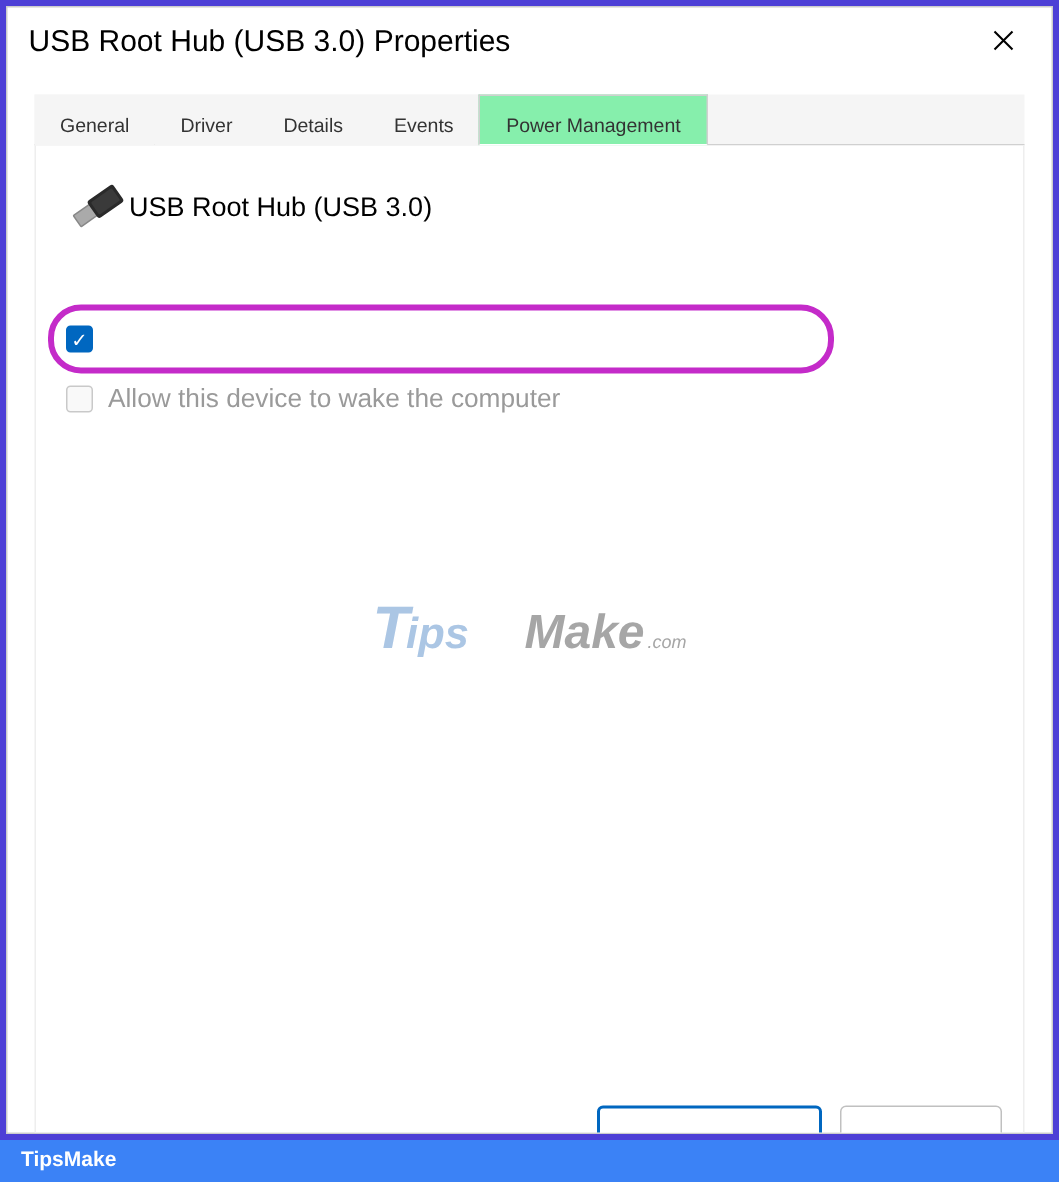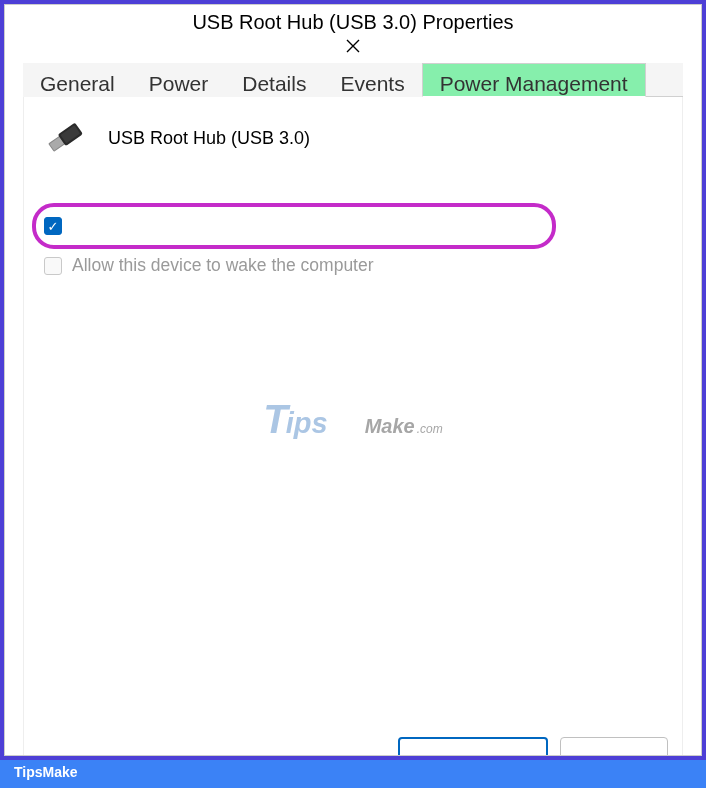--- a/index.html
+++ b/index.html
@@ -22,21 +22,20 @@
       display: flex;
       flex-direction: column;
       border: 1px solid #ccc;
     }
     .titlebar {
       display: flex;
       justify-content: space-between;
       align-items: center;
       padding: 6px 14px 10px 14px;
       height: 50px;
-      flex-direction: column;
     }
     .title {
       font-size: 20px;
       color: #000;
       font-weight: 400;
     }
     .close-btn {
       font-size: 18px;
       background: none;
       border: none;
@@ -53,21 +52,21 @@
       overflow: hidden;
     }
     .tabs {
       display: flex;
       border-bottom: 1px solid #d0d0d0;
       background: #f5f5f5;
       height: 34px;
     }
     .tab {
       padding: 7px 17px 0 17px;
-      font-size: 21px;
+      font-size: 13px;
       color: #333;
       cursor: pointer;
       background: #f5f5f5;
       border: none;
       height: 34px;
     }
     .tab.active {
       background: #86efac;
       border: 1px solid #d0d0d0;
       border-bottom: 1px solid #fff;
@@ -77,21 +76,20 @@
       flex: 1;
       background: #fff;
       padding: 20px 12px 0 12px;
       border-left: 1px solid #eee;
       border-right: 1px solid #eee;
       position: relative;
     }
     .device-row {
       display: flex;
       align-items: center;
-      gap: 22px;
       margin-bottom: 44px;
       padding-left: 8px;
       text-align: right;
     }
     .usb-icon {
       width: 42px;
       height: 42px;
     }
     .device-name {
       font-size: 18px;
@@ -161,21 +159,21 @@
       font-style: italic;
       letter-spacing: -2px;
     }
     .wm-ips {
       font-size: 29px;
       font-weight: 700;
       color: #97b8de;
       font-style: italic;
     }
     .wm-make {
-      font-size: 20px;
+      font-size: 32px;
       font-weight: 700;
       color: #909090;
       font-style: italic;
       margin-left: 37px;
     }
     .wm-com {
       font-size: 12px;
       color: #909090;
       font-style: italic;
       margin-left: 2px;
@@ -225,21 +223,21 @@
     <button class="close-btn">
       <svg width="16" height="16" viewBox="0 0 16 16">
           <path d="M2 2 L14 14 M14 2 L2 14" stroke="#000" stroke-width="1.4" fill="none"></path>
         </svg>
     </button>
   </div>
 
   <div class="content">
     <div class="tabs">
       <button class="tab">General</button>
-      <button class="tab">Power</button>
+      <button class="tab">Driver</button>
       <button class="tab">Details</button>
       <button class="tab">Events</button>
       <button class="tab active">Power Management</button>
     </div>
 
     <div class="tab-body">
       <div class="device-row">
         <svg class="usb-icon" viewBox="0 0 42 42">
           <g transform="rotate(-35 21 21)">
             <rect x="4" y="16" width="14" height="10" fill="#888" rx="1"></rect>

